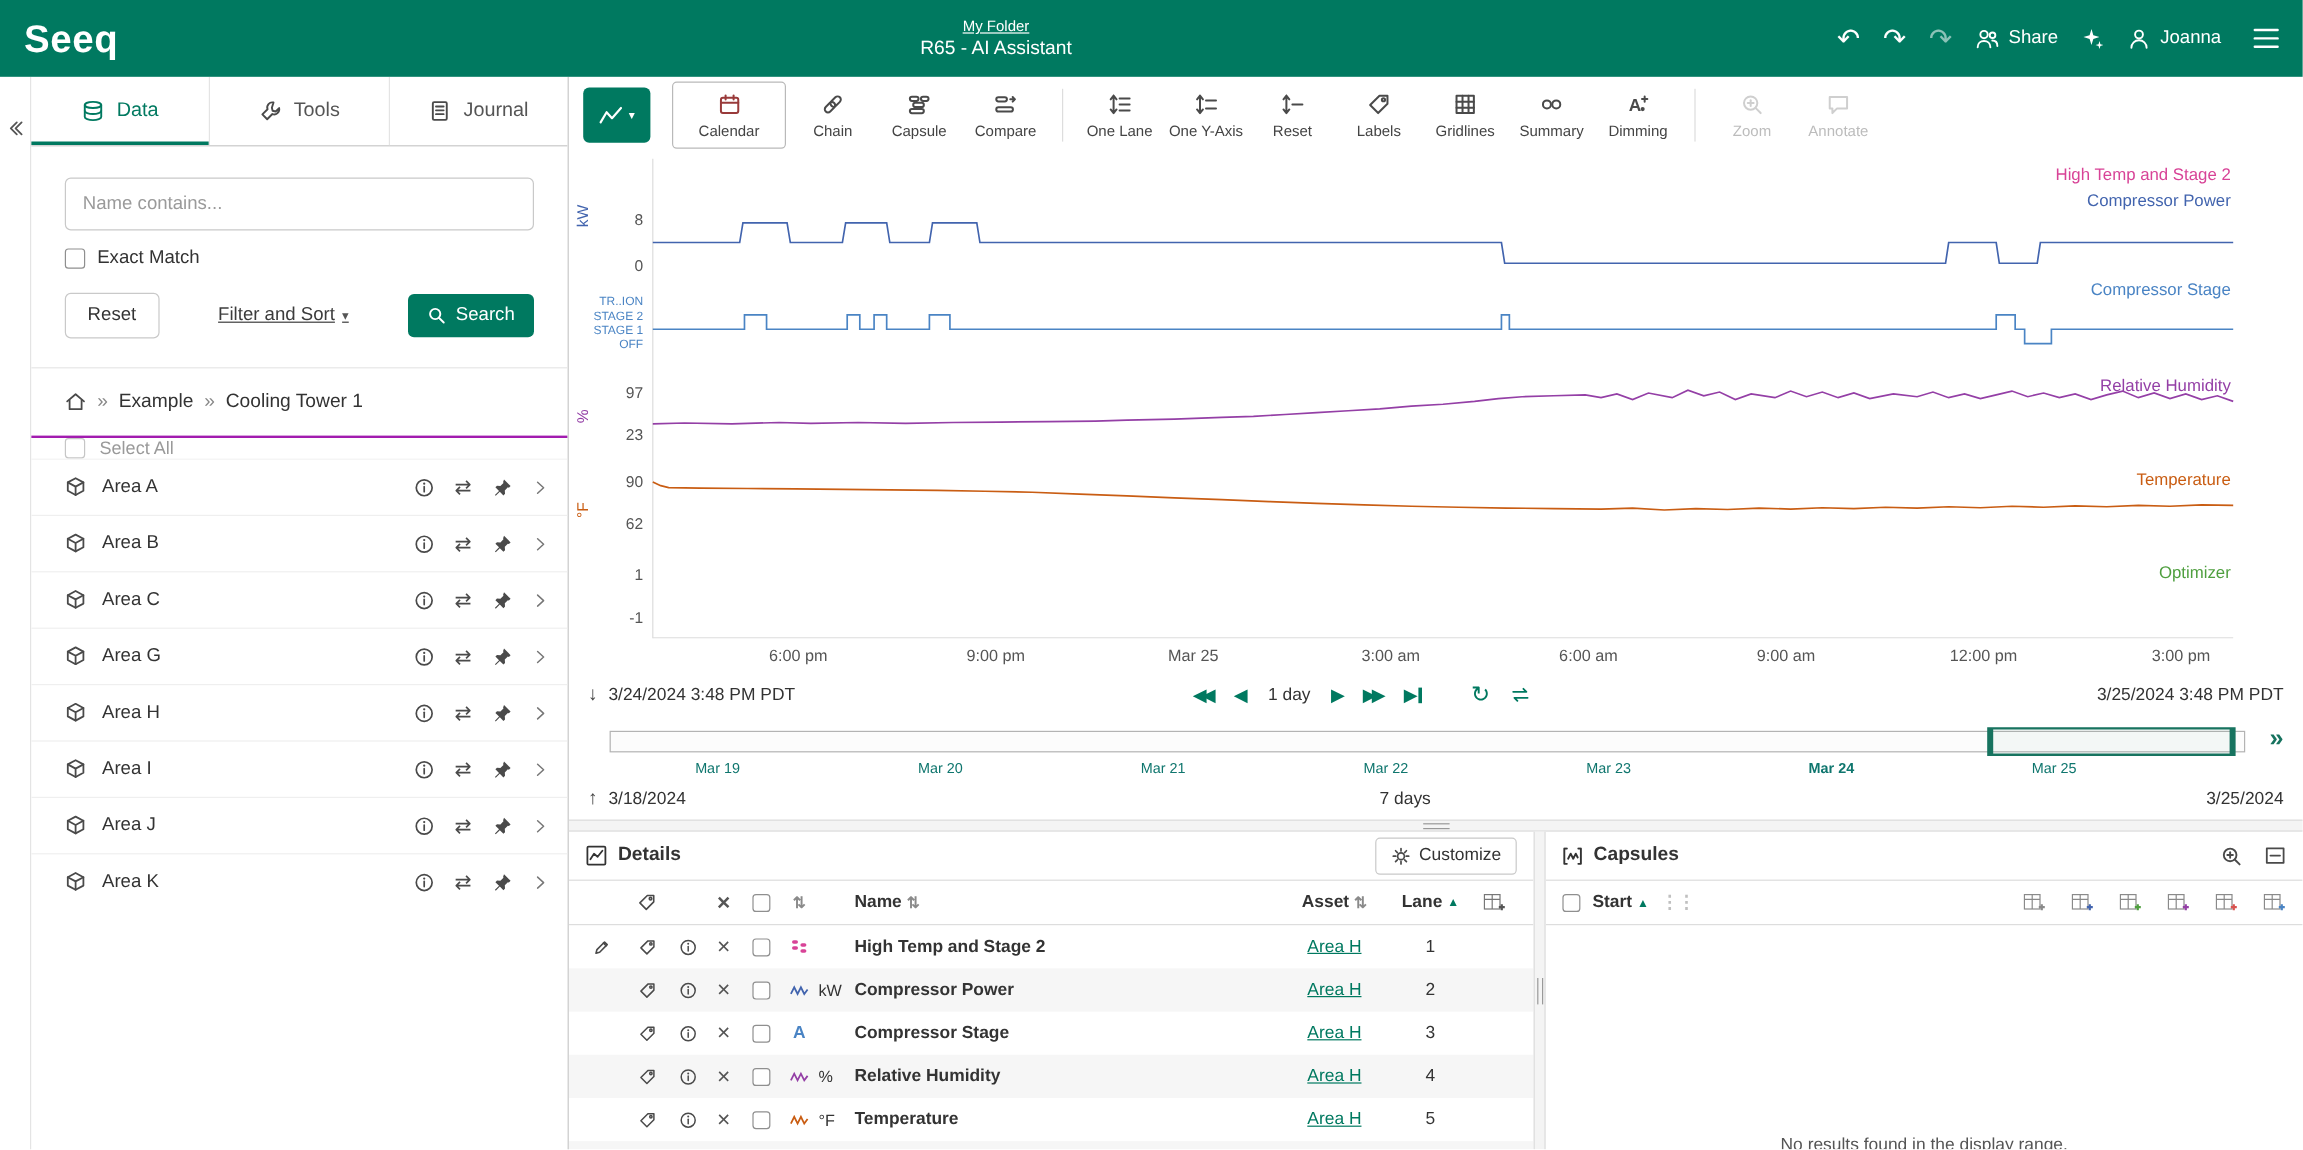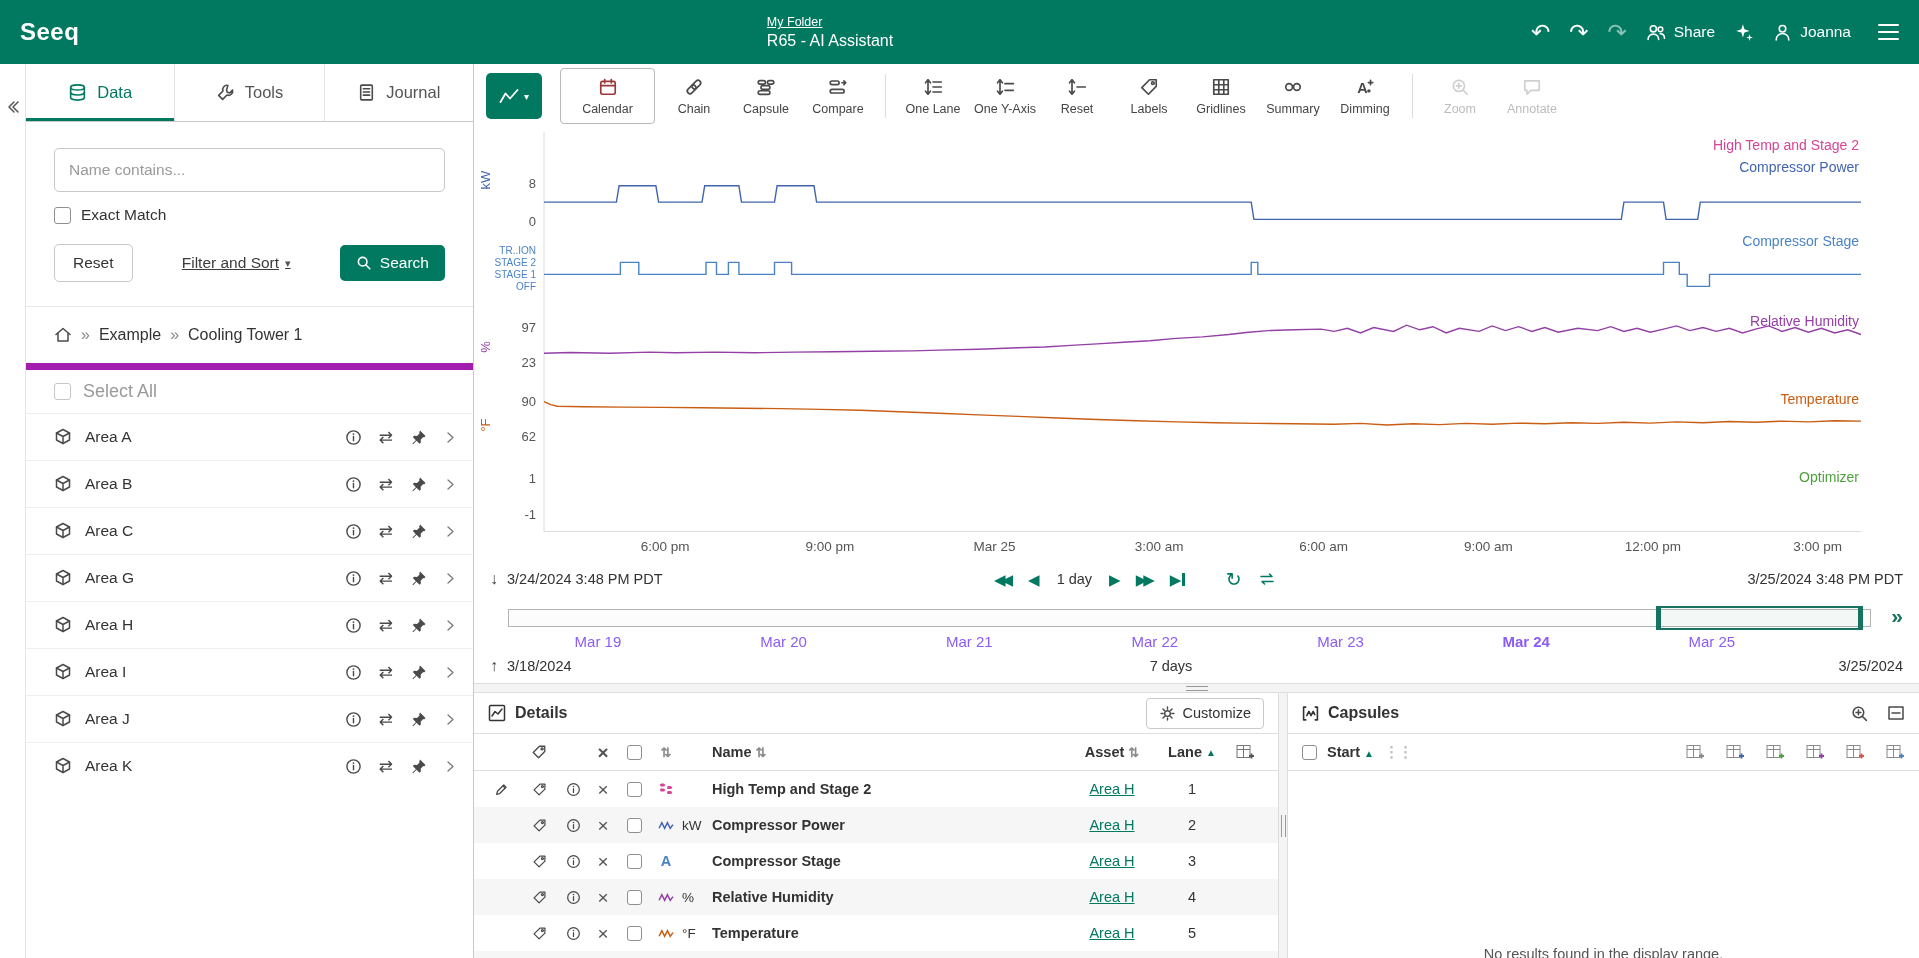--- a/index.html
+++ b/index.html
@@ -5,22 +5,22 @@
 *{box-sizing:border-box;margin:0;padding:0}
 html,body{width:1919px;height:958px;overflow:hidden}
 body{font-family:"Liberation Sans",sans-serif;color:#333;background:#fff;font-size:14px}
 button{font-family:inherit;background:none;border:none;cursor:pointer;color:inherit}
 a{cursor:pointer}
 svg.ic{display:block}
 .st{stroke:#4a4a4a;fill:none;stroke-width:1.5;stroke-linecap:round;stroke-linejoin:round}
 
 
 .hdr{height:64px;background:#007960;display:flex;align-items:center;padding:0 20px;position:relative;color:#fff}
-.logo{font-size:24px;font-weight:bold;letter-spacing:.5px;cursor:pointer}
-.hdr-center{position:absolute;left:830px;transform:translateX(-50%);line-height:1.25}
+.logo{font-size:32px;font-weight:bold;letter-spacing:.5px;cursor:pointer}
+.hdr-center{position:absolute;left:830px;transform:translateX(-50%);text-align:center;line-height:1.25}
 .folder-link{font-size:12.5px;text-decoration:underline;color:#fff}
 .doc-title{font-size:16px}
 .hdr-right{margin-left:auto;display:flex;align-items:center;gap:19px}
 .hicon{font-size:23px;cursor:pointer;line-height:1}
 .hicon.dim{opacity:.55}
 .share-btn,.user-btn{display:flex;align-items:center;gap:8px;color:#fff;font-size:15.5px}
 .hamburger{display:flex;flex-direction:column;gap:4.5px;cursor:pointer;padding-left:8px}
 .hamburger i{display:block;width:21px;height:2.5px;background:#fff;border-radius:2px}
 
 
@@ -39,21 +39,21 @@
 .cb{width:17px;height:17px;border:1.6px solid #8f8f8f;border-radius:3px;display:inline-block;background:#fff;cursor:pointer;flex:none}
 .cb.sm{width:15px;height:15px}
 .cb.light{border-color:#c6c6c6}
 .btn-row{display:flex;align-items:center;margin-top:20px}
 .reset-btn{border:1px solid #c9c9c9;border-radius:5px;padding:9px 18px;font-size:15.5px;color:#333;background:#fff}
 .filter-link{margin:0 auto;color:#3c3c3c;text-decoration:underline;font-size:15.5px;display:flex;align-items:center;gap:6px}
 .caret{font-size:11px;color:#555;text-decoration:none;display:inline-block}
 .search-btn{background:#007960;color:#fff;border-radius:5px;padding:9px 16px;font-size:15.5px;display:flex;align-items:center;gap:8px}
 .bcrumb{display:flex;align-items:center;gap:9px;padding:19px 28px;font-size:16px;color:#333}
 .bcrumb .sep{color:#888}
-.select-row{display:flex;align-items:center;gap:12px;padding:11px 28px;border-top:7px solid #a21caf;color:#9a9a9a;font-size:18px}
+.select-row{display:flex;align-items:center;gap:12px;padding:0 28px;border-top:2px solid #a21caf;color:#9a9a9a;font-size:15px}
 .items{flex:1;overflow:hidden}
 .item{display:flex;align-items:center;gap:13px;height:47px;padding:0 16px 0 28px;border-top:1px solid #efefef;font-size:15.5px;color:#333;cursor:pointer}
 .item .nm{flex:1;white-space:nowrap}
 .item .acts{display:flex;align-items:center;gap:17px}
 .swap{font-size:17px;color:#4a4a4a;cursor:pointer}
 
 
 .main{flex:1;display:flex;flex-direction:column;overflow:hidden;min-width:0}
 .toolbar{height:64px;display:flex;align-items:center;padding:0 12px;gap:6px;flex:none}
 .view-btn{width:56px;height:46px;background:#007960;border-radius:5px;display:flex;align-items:center;justify-content:center;gap:5px;margin-right:12px;flex:none}
@@ -77,21 +77,21 @@
 .pb.endstop i{display:inline-block;width:2.5px;height:13px;background:#007960}
 .duration{color:#333;padding:0 2px;cursor:pointer}
 .refresh{font-size:19px;margin-left:26px}
 .range-end{margin-left:auto}
 
 .scrubber{padding-top:12px;flex:none}
 .track-row{position:relative;margin:0 48px 0 34px;height:18px}
 .track{position:absolute;inset:0;border:1px solid #b3b3b3;background:#fcfcfc;cursor:pointer}
 .selection{position:absolute;top:-4px;bottom:-4px;border:2px solid #17735f;border-left-width:5px;border-right-width:5px;background:rgba(23,115,95,.04);cursor:ew-resize}
 .jump-end{position:absolute;right:-32px;top:-5px;color:#17735f;font-size:21px;cursor:pointer;font-weight:bold}
-.scrub-dates{position:relative;height:22px;margin:6px 48px 0 34px;font-size:15px;color:#8b5cf6}
+.scrub-dates{position:relative;height:22px;margin:6px 48px 0 34px;font-size:12px;color:#0f766e}
 .scrub-date{position:absolute;transform:translateX(-50%);white-space:nowrap}
 .scrub-bottom{display:flex;align-items:center;gap:9px;padding:2px 16px 8px;font-size:14.5px;position:relative}
 .scrub-mid{position:absolute;left:697px;transform:translateX(-50%)}
 .scrub-right{margin-left:auto}
 
 .hsplit{height:10px;background:#f4f4f4;border-top:1px solid #ddd;border-bottom:1px solid #ddd;position:relative;cursor:row-resize;flex:none}
 .hsplit .grip{position:absolute;left:50%;top:1.5px;margin-left:-11px;width:22px;height:5px;border-top:1.5px solid #999;border-bottom:1.5px solid #999}
 
 
 .panels{flex:1;display:flex;min-height:0}

